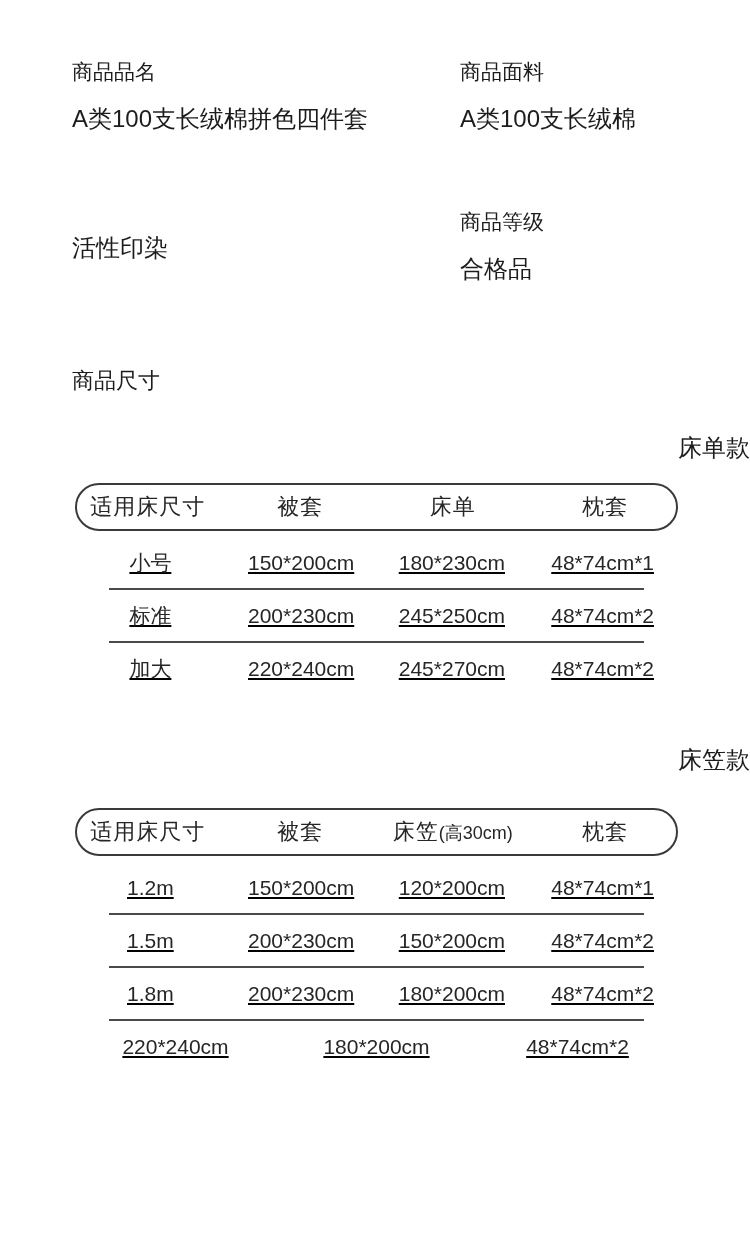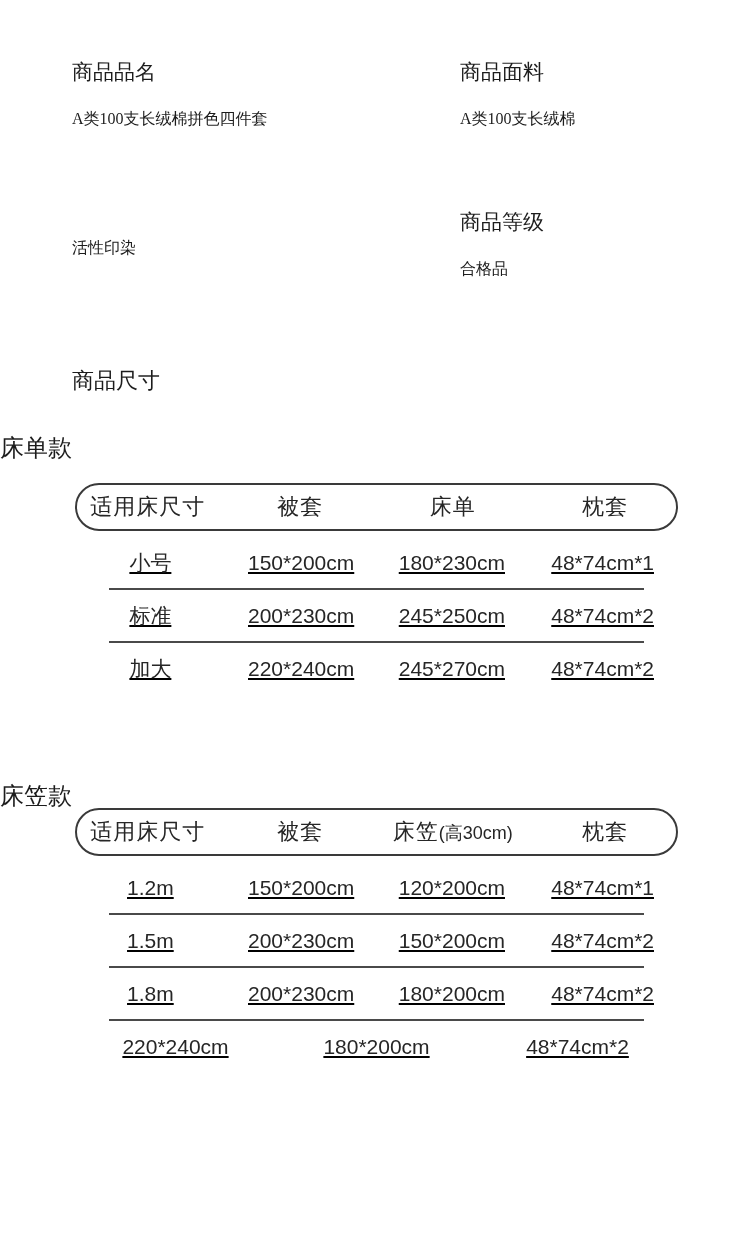--- a/index.html
+++ b/index.html
@@ -16,47 +16,47 @@
   
   .field { position: absolute; width: 320px; }
   .field-label {
     font-family: "Liberation Serif", "DejaVu Serif", serif;
     font-size: 21px;
     line-height: 21px;
     color: var(--ink, #1c1c1c);
   }
   .field-value {
     margin-top: 23px;
-    font-family: Liberation Serif, serif;
-    font-size: 16px;
+    font-family: Liberation Sans, sans-serif;
+    font-size: 24px;
     line-height: 26px;
     color: var(--ink, #1c1c1c);
   }
   .pos-name  { left: 72px;  top: 62px; }
   .pos-fabric{ left: 460px; top: 62px; }
   .pos-craft { left: 72px;  top: 212px; }
   .pos-grade { left: 460px; top: 212px; }
 
   .size-heading {
     position: absolute;
     left: 72px; top: 366px;
     font-family: "Liberation Serif", "DejaVu Serif", serif;
     font-size: 22px;
     color: var(--ink, #1c1c1c);
   }
   .table-title {
     position: absolute;
     left: 0; width: 750px;
-    text-align: left;
+    text-align: right;
     font-family: "Liberation Serif", "DejaVu Serif", serif;
     font-size: 24px;
     color: var(--ink, #1c1c1c);
   }
   .title-1 { top: 432px; }
-  .title-2 { top: 780px; }
+  .title-2 { top: 744px; }
 
   
   .spec-table { position: absolute; left: 75px; width: 603px; }
   .table-1 { top: 483px; }
   .table-2 { top: 808px; }
 
   .pill-header {
     height: 48px;
     border: 2px solid var(--border, #3a3a3a);
     border-radius: 26px;

